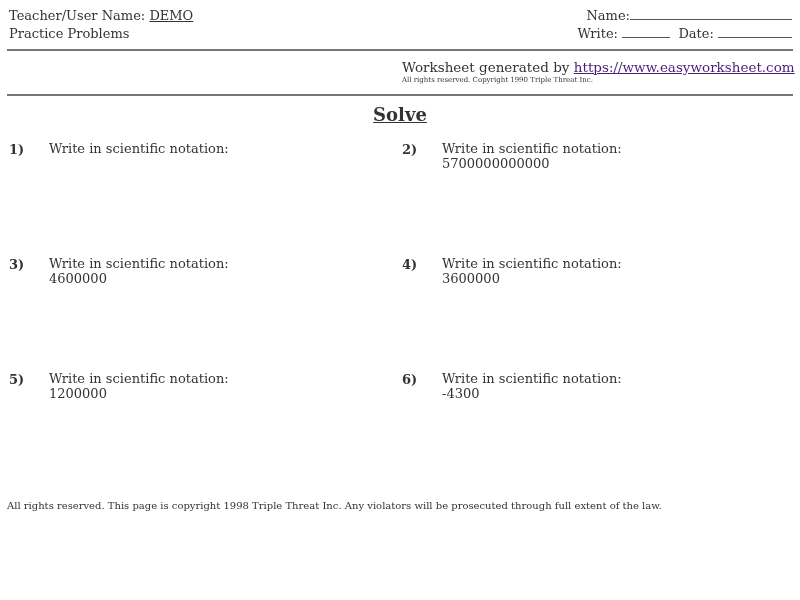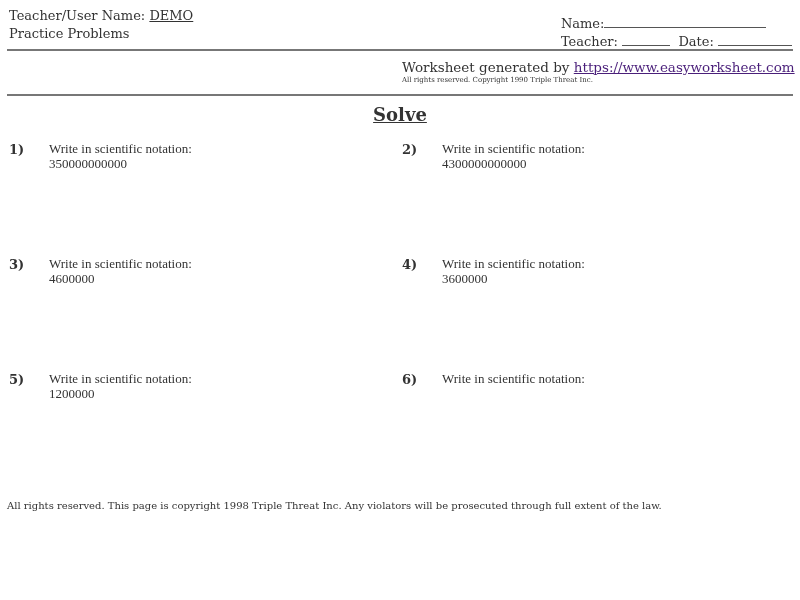--- a/index.html
+++ b/index.html
@@ -9,74 +9,73 @@
       overflow: hidden;
     }
     body {
       font-family: "DejaVu Serif", serif;
       color: #333;
       position: relative;
     }
     .abs { position: absolute; }
     .hdr-left { left: 9px; top: 7px; font-size: 13px; line-height: 18px; }
     .hdr-left .demo { text-decoration: underline; }
-    .hdr-right { right: 8px; top: 15px; font-size: 13px; line-height: 18px; }
+    .hdr-right { right: 8px; top: 7px; font-size: 13px; line-height: 18px; text-align: right; }
     .blank { display: inline-block; border-bottom: 1px solid #555; height: 12px; vertical-align: baseline; }
     .rule { left: 7px; right: 7px; height: 0; border-top: 2px solid #777; }
     .gen { left: 402px; top: 59px; font-size: 13.5px; line-height: 17px; }
     .gen a { color: #4a1f7a; font-weight: normal; text-decoration: underline; }
     .gen-copy { left: 402px; top: 76px; font-size: 7px; color: #333; }
     .title { left: 0; right: 0; top: 104px; text-align: center; font-size: 18px; font-weight: bold; text-decoration: underline; }
     .prob-num { font-size: 13px; font-weight: bold; }
-    .prob-text { font-size: 13px; line-height: 15px; font-family: Liberation Serif, serif; }
+    .prob-text { font-size: 13px; line-height: 15px; }
     .footer { left: 7px; top: 500px; font-size: 10px; color: #333; }
   </style>
 </head>
 <body>
 
 <div class="abs hdr-left">
   <div>
     <span>Teacher/User Name: </span><span class="demo">DEMO</span>
   </div>
   <div>Practice Problems</div>
 </div>
 
 <div class="abs hdr-right">
   <div>
     <span>Name:</span><span class="blank" style="width:162px"></span>
   </div>
   <div>
-    <span>Teacher:</span>
+    <span>Write:</span>
     <span class="blank" style="width:48px"></span>
     &nbsp;<span>Date:</span>
     <span class="blank" style="width:74px"></span>
   </div>
 </div>
 
 <div class="abs rule" style="top:49px"></div>
 
 <div class="abs gen">
   <span>Worksheet generated by </span><a>https://www.easyworksheet.com</a>
 </div>
 <div class="abs gen-copy">All rights reserved. Copyright 1990 Triple Threat Inc.</div>
 
 <div class="abs rule" style="top:94px"></div>
 
 <div class="abs title">Solve</div>
 
 <div class="abs prob-num" style="left:9px; top:142px">1)</div>
 <div class="abs prob-text" style="left:49px; top:141px">
   <div>Write in scientific notation:</div>
-  <div>350000000000</div>
 </div>
 
 <div class="abs prob-num" style="left:402px; top:142px">2)</div>
 <div class="abs prob-text" style="left:442px; top:141px">
   <div>Write in scientific notation:</div>
-  <div>4300000000000</div>
+  <div>5700000000000</div>
 </div>
 
 <div class="abs prob-num" style="left:9px; top:257px">3)</div>
 <div class="abs prob-text" style="left:49px; top:256px">
   <div>Write in scientific notation:</div>
   <div>4600000</div>
 </div>
 
 <div class="abs prob-num" style="left:402px; top:257px">4)</div>
 <div class="abs prob-text" style="left:442px; top:256px">
@@ -86,15 +85,16 @@
 
 <div class="abs prob-num" style="left:9px; top:372px">5)</div>
 <div class="abs prob-text" style="left:49px; top:371px">
   <div>Write in scientific notation:</div>
   <div>1200000</div>
 </div>
 
 <div class="abs prob-num" style="left:402px; top:372px">6)</div>
 <div class="abs prob-text" style="left:442px; top:371px">
   <div>Write in scientific notation:</div>
+  <div>-4300</div>
 </div>
 
 <div class="abs footer">All rights reserved. This page is copyright 1998 Triple Threat Inc. Any violators will be prosecuted through full extent of the law.</div>
 
 </body></html>

